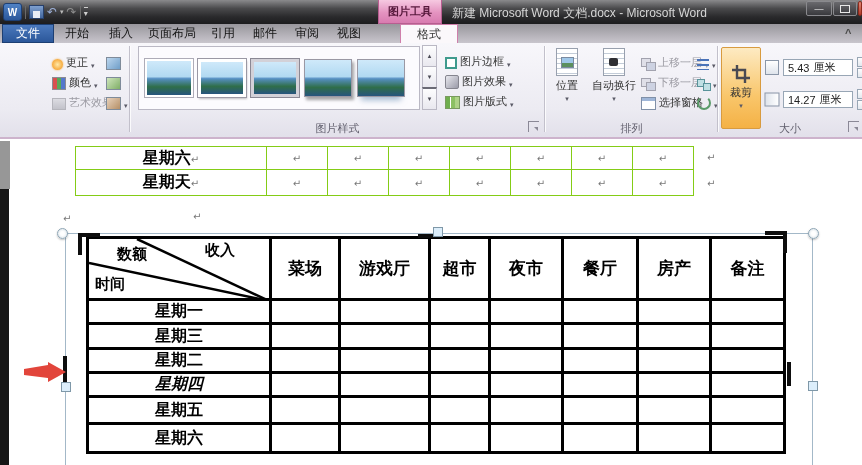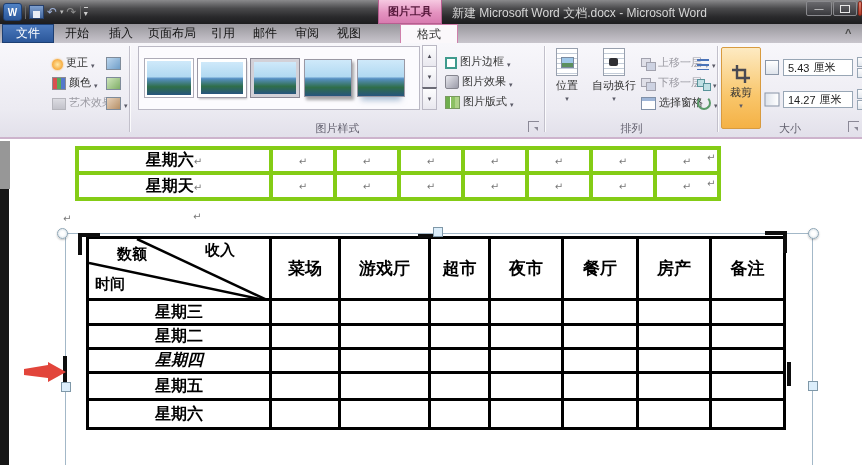--- a/index.html
+++ b/index.html
@@ -92,21 +92,21 @@
   .spincell{width:11px;height:8px;border:1px solid #98a6b5;background:linear-gradient(#fdfdfe,#e4e8ee);
     font-size:5px;color:#333;display:flex;align-items:center;justify-content:center;}
   .launcher{position:absolute;width:10px;height:10px;border-left:1px solid #8a8896;border-top:1px solid #8a8896;}
   .launcher:after{content:"";position:absolute;right:1px;bottom:1px;width:0;height:0;
     border-left:4px solid transparent;border-bottom:4px solid #8a8896;transform:rotate(270deg);}
   
   .page{left:0;top:139px;width:862px;height:326px;background:#fff;}
   .strip-gray{left:0;top:141px;width:10px;height:48px;background:#979797;}
   .strip-black{left:0;top:189px;width:9px;height:276px;background:#161616;}
   table{border-collapse:collapse;background:#fff;}
-  .doctbl td{border:4px solid #84cc16;padding:0;text-align:center;vertical-align:middle;}
+  .doctbl td{border:1px solid #84cc16;padding:0;text-align:center;vertical-align:middle;}
   .maintbl td{border:3px solid #000;padding:0;text-align:center;vertical-align:middle;}
   .dayfont{font-family:"Liberation Serif","DejaVu Serif",serif;font-weight:bold;font-size:16px;color:#000;}
   .hdrfont{font-family:"Liberation Serif","DejaVu Serif",serif;font-weight:bold;font-size:17px;color:#000;}
   .pcr{font-family:"DejaVu Sans",sans-serif;font-size:10px;color:#787878;font-weight:normal;}
   .selline{background:#a3b8c8;}
   .hround{width:9px;height:9px;border-radius:50%;border:1px solid #8fa6b5;
     background:radial-gradient(#ffffff 30%,#d4dee5);box-shadow:0 1px 2px rgba(0,0,0,.25);}
   .hsquare{width:8px;height:8px;border:1px solid #7f98a8;background:#dceefb;}
   .cropmark{background:#0e0e0e;}
   .corner-cell{position:relative;}
@@ -368,20 +368,30 @@
         <span class="corner-lbl" style="left:6px;top:36px;">时间</span>
       </td>
       <td style="width:66px;"><span class="hdrfont">菜场</span></td>
       <td style="width:87px;"><span class="hdrfont">游戏厅</span></td>
       <td style="width:57px;"><span class="hdrfont">超市</span></td>
       <td style="width:70px;"><span class="hdrfont">夜市</span></td>
       <td style="width:72px;"><span class="hdrfont">餐厅</span></td>
       <td style="width:70px;"><span class="hdrfont">房产</span></td>
       <td style="width:71px;"><span class="hdrfont">备注</span></td>
     </tr>
+    <tr style="height:20px;">
+      <td><span class="dayfont">星期一</span></td>
+      <td></td>
+          <td></td>
+          <td></td>
+          <td></td>
+          <td></td>
+          <td></td>
+          <td></td>
+    </tr>
     <tr style="height:25px;">
       <td><span class="dayfont">星期三</span></td>
       <td></td>
           <td></td>
           <td></td>
           <td></td>
           <td></td>
           <td></td>
           <td></td>
     </tr>

